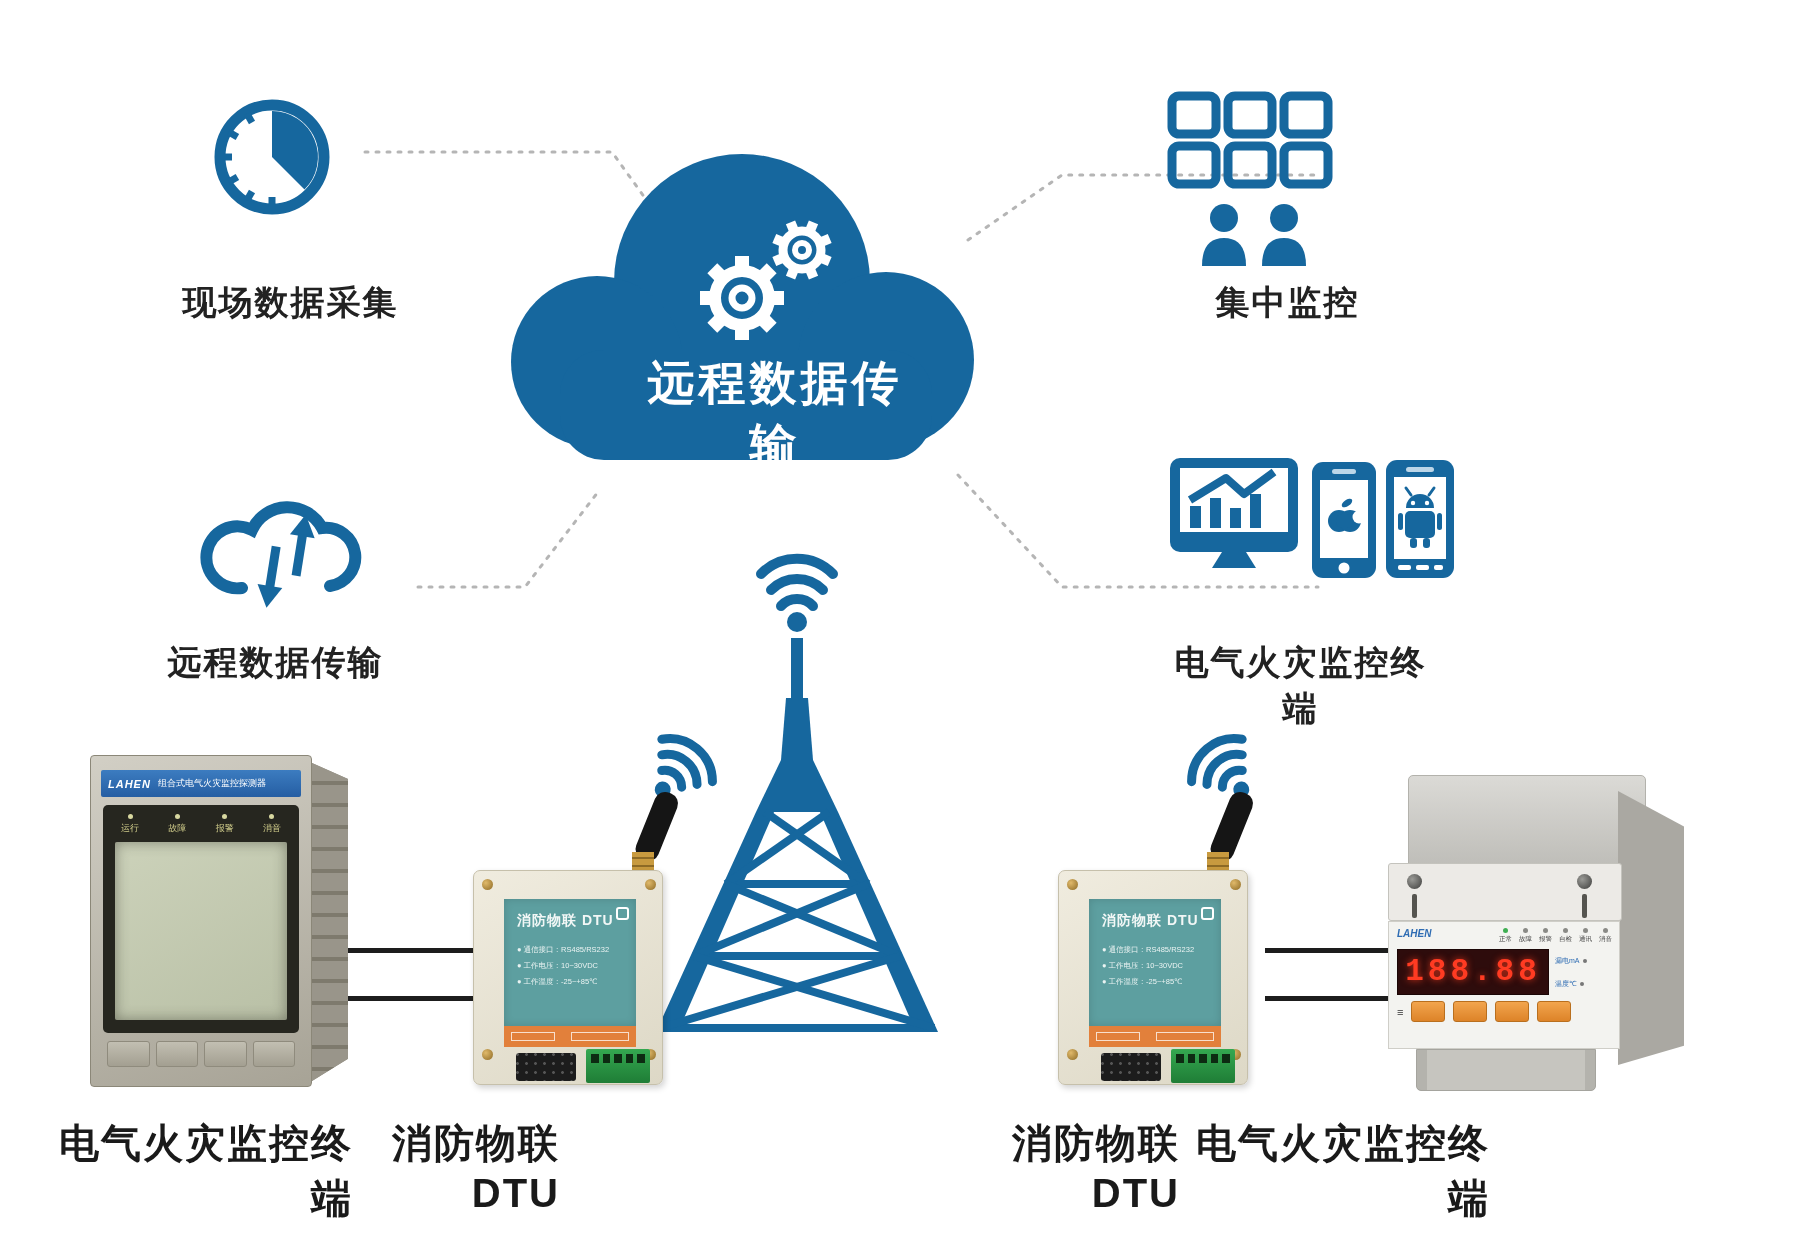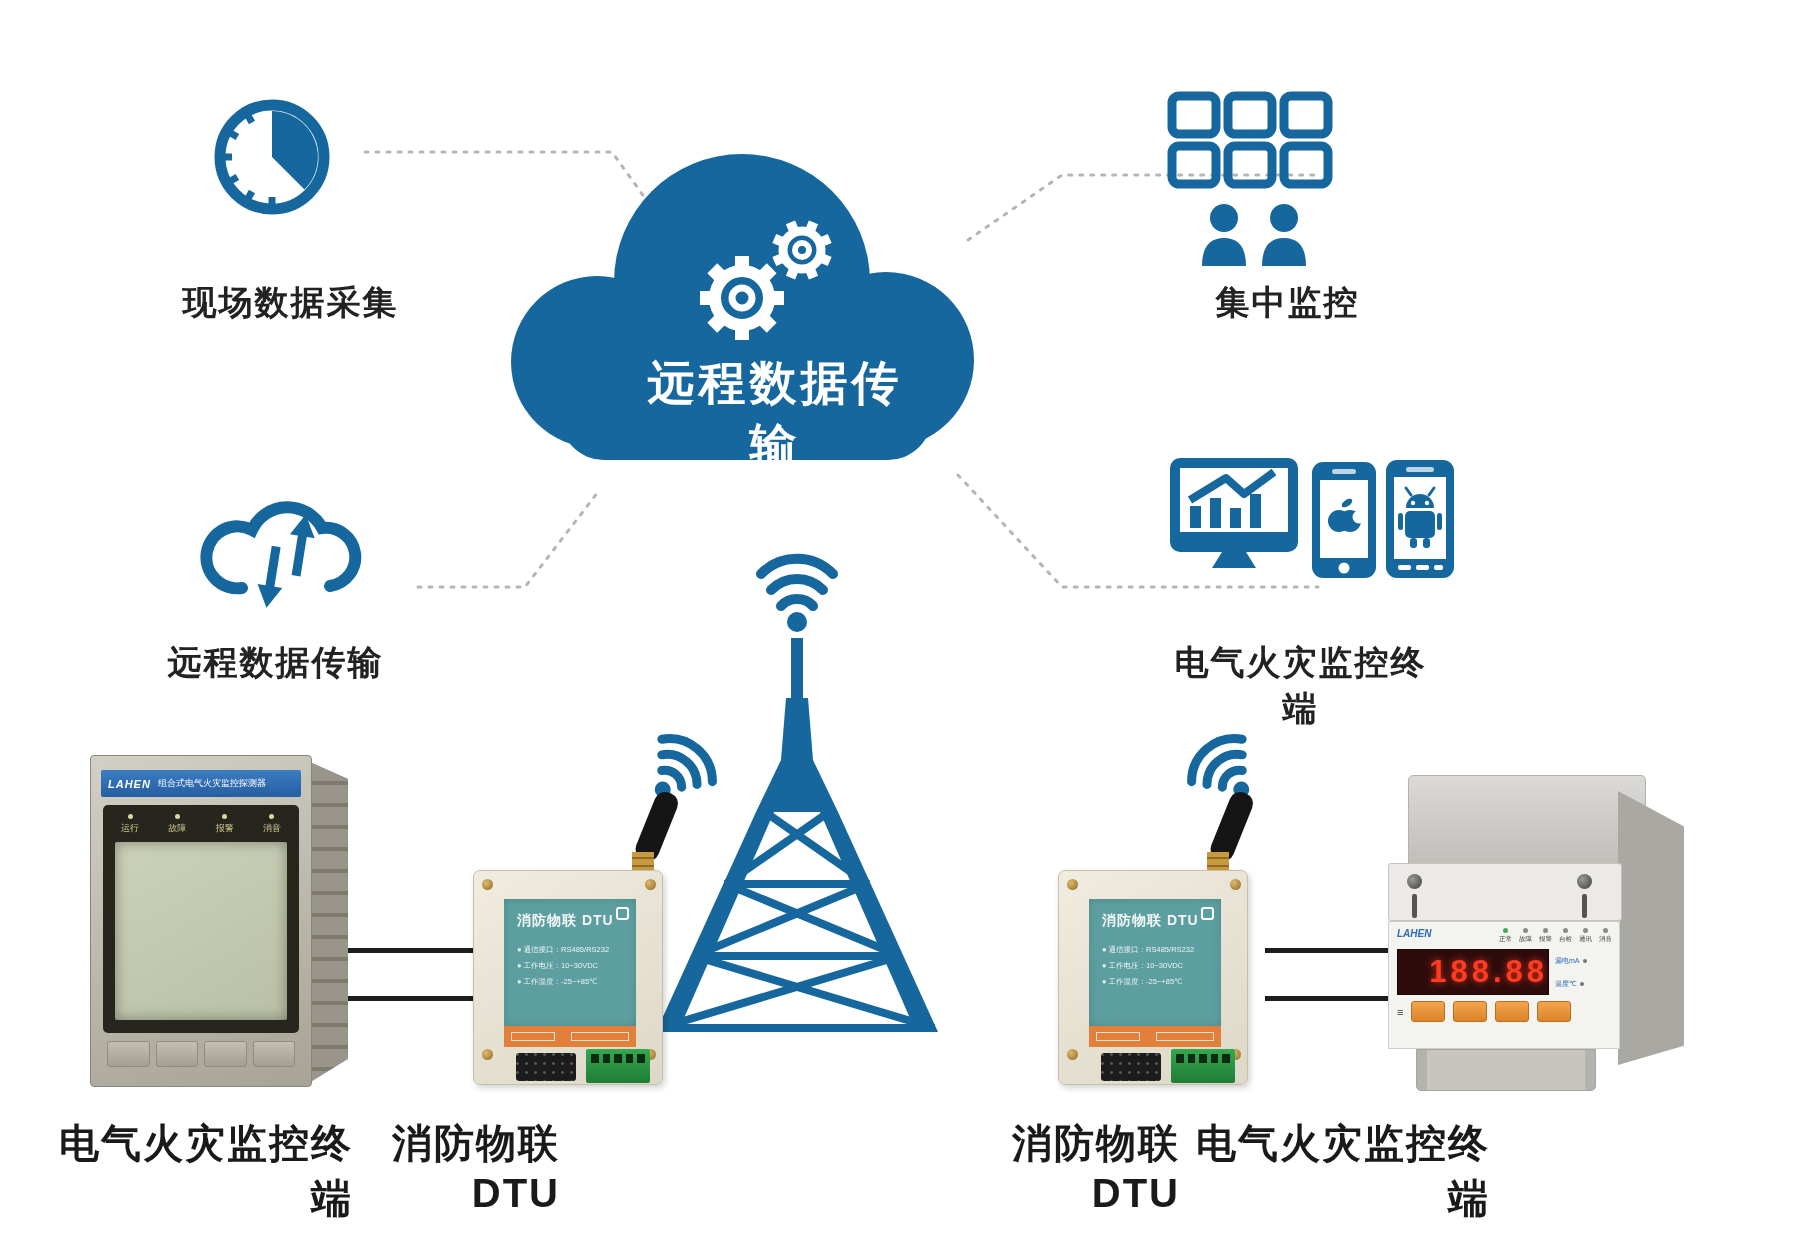--- a/index.html
+++ b/index.html
@@ -67,22 +67,22 @@
   .m2-face { position:absolute; left:0; top:146px; width:232px; height:128px; background:#f3f3f0; border:1px solid #cfcec8; }
   .m2-row1 { display:flex; align-items:flex-start; padding:6px 7px 0 8px; gap:8px; }
   .m2-brand { font-size:10px; font-weight:bold; font-style:italic; color:#2e6cb3; }
   .m2-leds { display:flex; gap:7px; margin-left:auto; }
   .m2-led { display:flex; flex-direction:column; align-items:center; gap:2px; }
   .m2-led i { width:5px; height:5px; border-radius:50%; background:#8a8a86; }
   .m2-led:first-child i { background:#3fae52; }
   .m2-led em { font-style:normal; font-size:6.5px; color:#444; }
   .m2-disp-row { display:flex; padding:5px 8px 0; gap:6px; }
   .m2-display { width:152px; height:46px; background:#2e0c0c; border:1px solid #1b0606; color:#ff3b22;
-                font-family:Liberation Sans, sans-serif; font-size:31px; font-weight:bold; letter-spacing:4px;
-                text-align:right; line-height:44px; text-shadow:0 0 7px rgba(255,60,30,.8); }
+                font-family:Liberation Mono, monospace; font-size:31px; font-weight:bold; letter-spacing:4px;
+                text-align:center; line-height:44px; text-shadow:0 0 7px rgba(255,60,30,.8); }
   .m2-aux { display:flex; flex-direction:column; justify-content:space-around; }
   .m2-aux span { font-size:7px; color:#2e6cb3; display:flex; align-items:center; gap:3px; }
   .m2-aux i { width:4px; height:4px; border-radius:50%; background:#777; }
   .m2-btns { display:flex; align-items:center; gap:8px; padding:6px 10px 0 8px; }
   .m2-gnd { font-size:11px; color:#333; }
   .m2-btn { width:34px; height:21px; background:linear-gradient(#f2a54e,#dd8328); border:1px solid #b96f1e; border-radius:3px; }
   .m2-foot { position:absolute; left:28px; top:274px; width:180px; height:42px; background:#c6c5bf; border:1px solid #a5a49e;
              border-radius:0 0 5px 5px; background-image:linear-gradient(90deg,#b4b3ad 0 10px,transparent 10px),linear-gradient(-90deg,#b4b3ad 0 10px,transparent 10px); }
 </style>
 </head>

